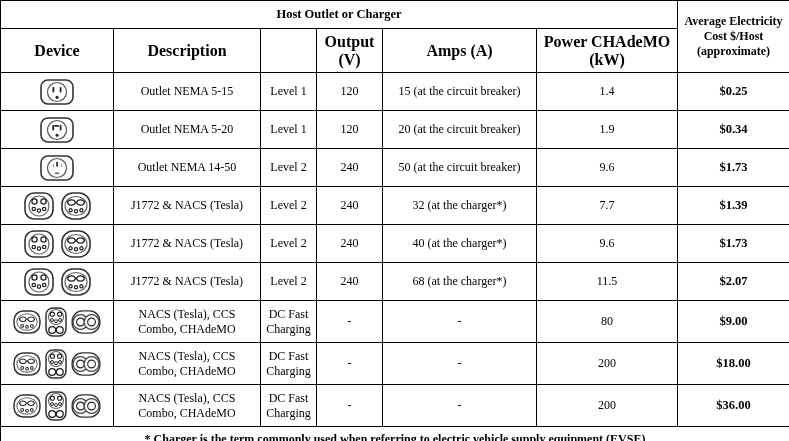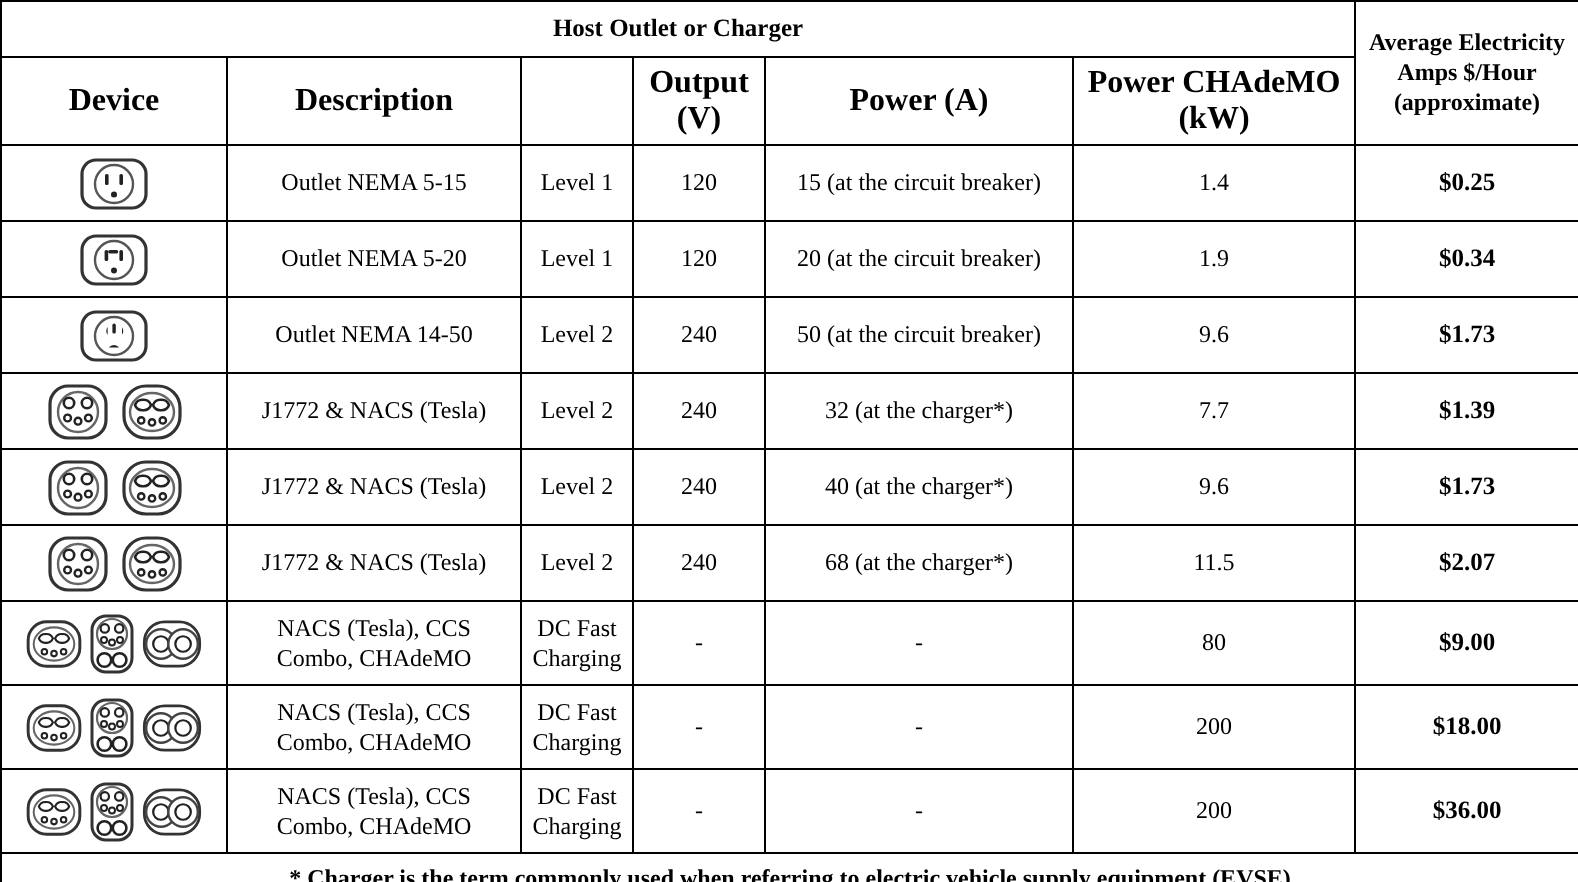--- a/index.html
+++ b/index.html
@@ -99,30 +99,30 @@
     <col style="width:66px">
     <col style="width:154px">
     <col style="width:141px">
     <col style="width:112px">
   </colgroup>
   <tbody>
     <tr>
       <td class="hdr-top" colspan="6">Host Outlet or Charger</td>
       <td class="hdr-cost" rowspan="2">
         <div>Average Electricity</div>
-        <div>Amps $/Hour</div>
+        <div>Cost $/Host</div>
         <div>(approximate)</div>
       </td>
     </tr>
     <tr>
       <td class="hdr-col">Device</td>
       <td class="hdr-col">Description</td>
       <td class="hdr-col"></td>
       <td class="hdr-col">Output (V)</td>
-      <td class="hdr-col">Power (A)</td>
+      <td class="hdr-col">Amps (A)</td>
       <td class="hdr-col">Power CHAdeMO (kW)</td>
     </tr>
 
     <tr class="data-row">
       <td class="icon-cell">
         <div class="icon-row">
           <span>
             <svg width="34" height="26" viewBox="0 0 34 26">
               <rect x="1" y="1" width="32" height="24" rx="7" fill="#ffffff" stroke="#333333" stroke-width="1.6"></rect>
               <circle cx="17" cy="13" r="9.5" fill="#ffffff" stroke="#555555" stroke-width="1.2"></circle>

